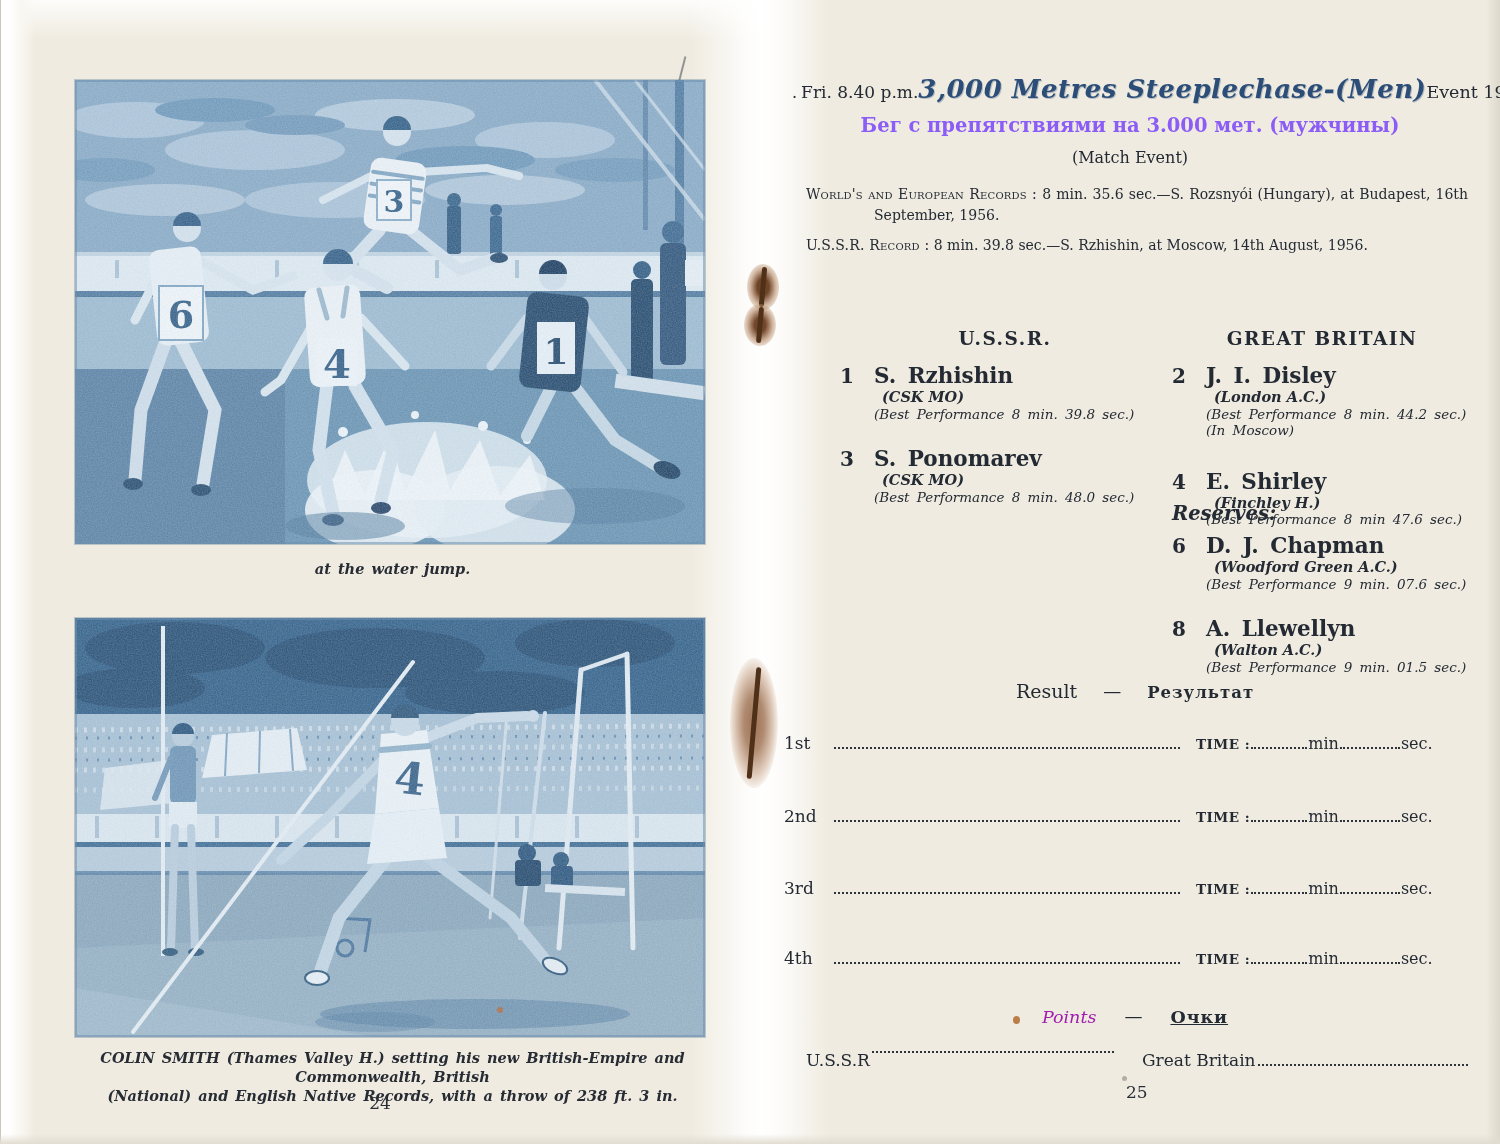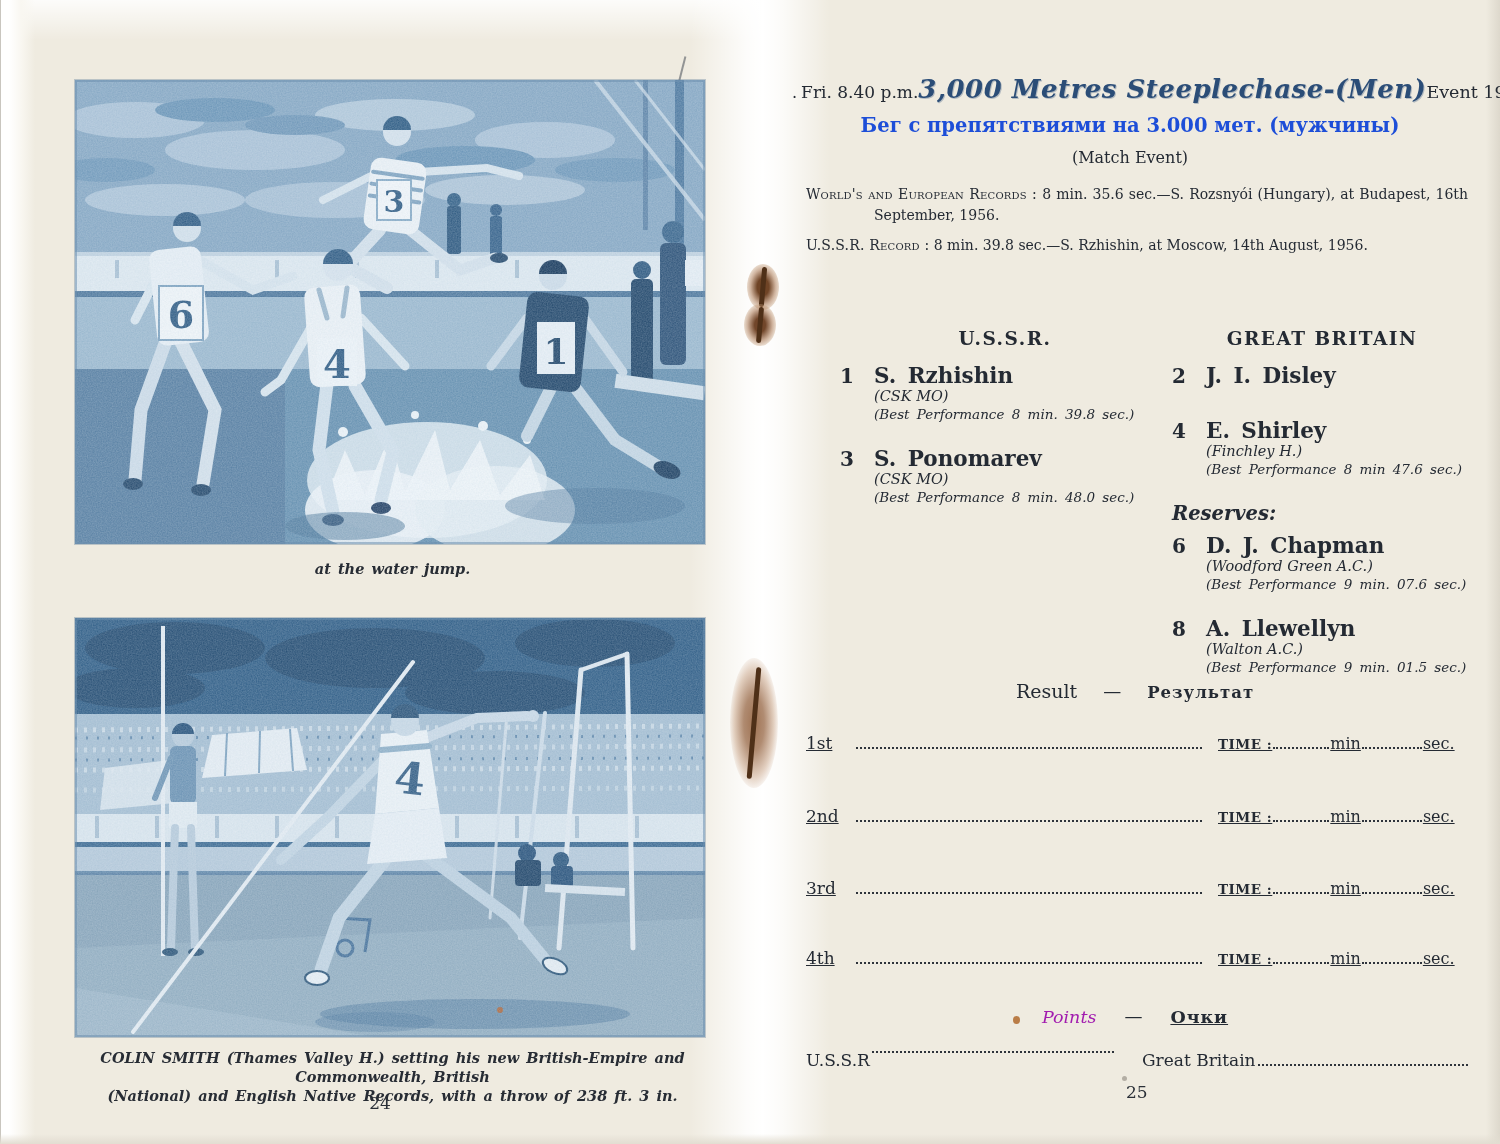--- a/index.html
+++ b/index.html
@@ -51,50 +51,50 @@
 
   
   .hdr-row { left:792px; top:74px; width:678px; display:flex; align-items:baseline; }
   .hdr-mark { font-size:16px; margin-right:4px; }
   .hdr-time { font-size:17px; white-space:nowrap; }
   .hdr-title { flex:1; text-align:center; font-size:26px; font-weight:bold; font-style:italic;
     color:#2b4d77; letter-spacing:.5px; white-space:nowrap;
     text-shadow:1px 1px 0 rgba(43,77,119,.30); }
   .hdr-event { font-size:17.5px; white-space:nowrap; }
   .sub-ru { left:790px; top:114px; width:680px; text-align:center;
-    font-weight:bold; font-size:19.5px; color:#1d4ed8; }
+    font-weight:bold; font-size:19.5px; color:#8b5cf6; }
   .match { left:790px; top:148px; width:680px; text-align:center; font-size:16px; }
   .records { left:806px; top:184px; width:662px; }
   .rec-head { font-size:20px; font-weight:bold; font-style:italic; margin:0 0 7px 8px; }
   .record { font-size:14px; line-height:1.5; margin:0 0 9px 0; text-align:justify;
     padding-left:68px; text-indent:-68px; }
   .sc { font-variant:small-caps; letter-spacing:.2px; }
 
   .team { top:328px; }
   .team-ussr { left:840px; width:330px; }
   .team-gb { left:1172px; width:300px; }
   .team-head { text-align:center; font-weight:bold; font-size:18.5px; letter-spacing:1.5px; }
   .ath { margin-top:14px; }
   .ath-top { display:flex; align-items:baseline; }
   .ath-no { width:34px; font-weight:bold; font-size:20px; }
   .ath-name { font-weight:bold; font-size:21.5px; word-spacing:4px; white-space:nowrap; }
   .ath-sub { margin-left:34px; line-height:1.22; }
-  .ath-club { font-style:italic; font-weight:normal; font-size:14.5px; }
+  .ath-club { font-style:italic; font-weight:bold; font-size:14.5px;margin-left:8px; }
   .ath-perf { font-style:italic; font-size:13.5px; word-spacing:3px; }
   .gap-lg { margin-top:30px; }
   .gap-md { margin-top:24px; }
   .reserves { left:1172px; top:502px; width:300px; }
   .res-head { font-weight:bold; font-style:italic; font-size:19.5px; }
   .res-first { margin-top:8px; }
 
   .result-head { left:790px; top:680px; width:690px; text-align:center; }
   .rh-en { font-weight:normal; font-size:19px; }
   .rh-dash { margin:0 26px; font-size:18px; }
   .rh-ru { font-weight:bold; font-size:16.5px; letter-spacing:1px; }
-  .result-row { left:806px; width:662px; display:flex; align-items:flex-end; font-size:17px;text-decoration:underline; }
+  .result-row { left:784px; width:662px; display:flex; align-items:flex-end; font-size:17px; }
   .rr1 { top:733px; } .rr2 { top:806px; } .rr3 { top:878px; } .rr4 { top:948px; }
   .row-label { width:50px; }
   .dots { flex:1; border-bottom:2px dotted #2e333b; margin:0 16px 4px 0; height:1px; }
   .time-group { display:flex; align-items:flex-end; width:250px; }
   .time-label { font-weight:bold; font-size:13.5px; letter-spacing:.5px; padding-bottom:1px; }
   .dots-a { width:56px; border-bottom:2px dotted #2e333b; margin:0 1px 4px 1px; height:1px; }
   .dots-b { width:60px; border-bottom:2px dotted #2e333b; margin:0 1px 4px 1px; height:1px; }
   .mins { font-size:16px; } .secs { font-size:16px; }
 
   .points-head { left:790px; top:1006px; width:690px; text-align:center; }
@@ -422,20 +422,25 @@
   </div>
 </div>
 
 <div class="abs team team-gb">
   <div class="team-head">GREAT BRITAIN</div>
   <div class="ath">
     <div class="ath-top">
       <span class="ath-no">2</span>
       <span class="ath-name">J. I. Disley</span>
     </div>
+    <div class="ath-sub">
+      <div class="ath-club">(London A.C.)</div>
+      <div class="ath-perf">(Best Performance 8 min. 44.2 sec.)</div>
+      <div class="ath-perf">(In Moscow)</div>
+    </div>
   </div>
   <div class="ath gap-lg">
     <div class="ath-top">
       <span class="ath-no">4</span>
       <span class="ath-name">E. Shirley</span>
     </div>
     <div class="ath-sub">
       <div class="ath-club">(Finchley H.)</div>
       <div class="ath-perf">(Best Performance 8 min 47.6 sec.)</div>
     </div>

